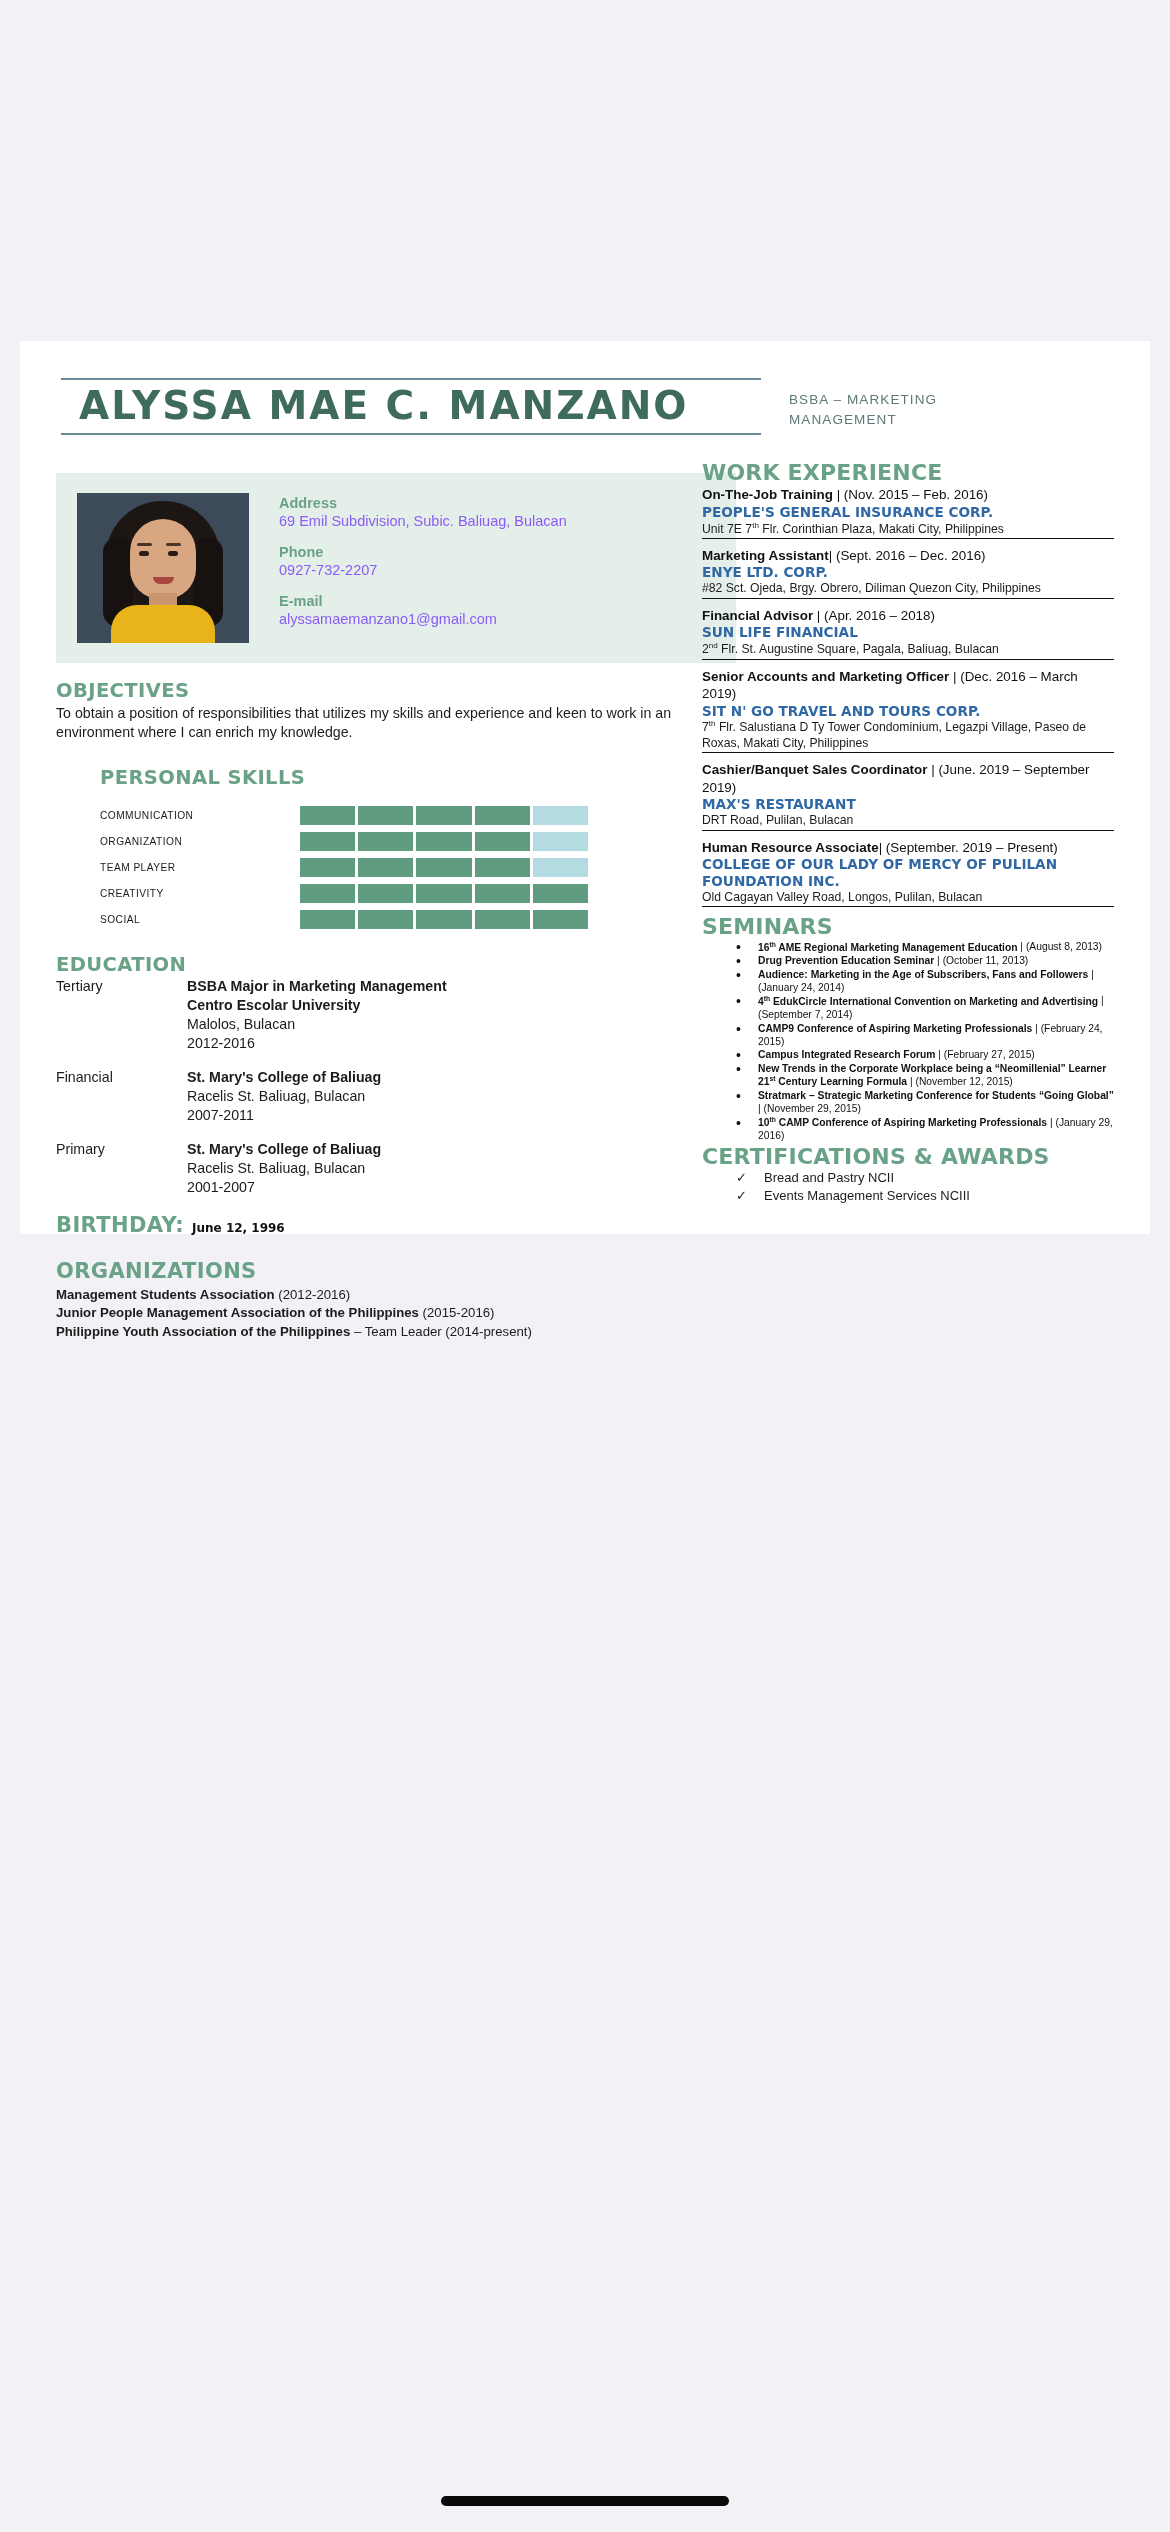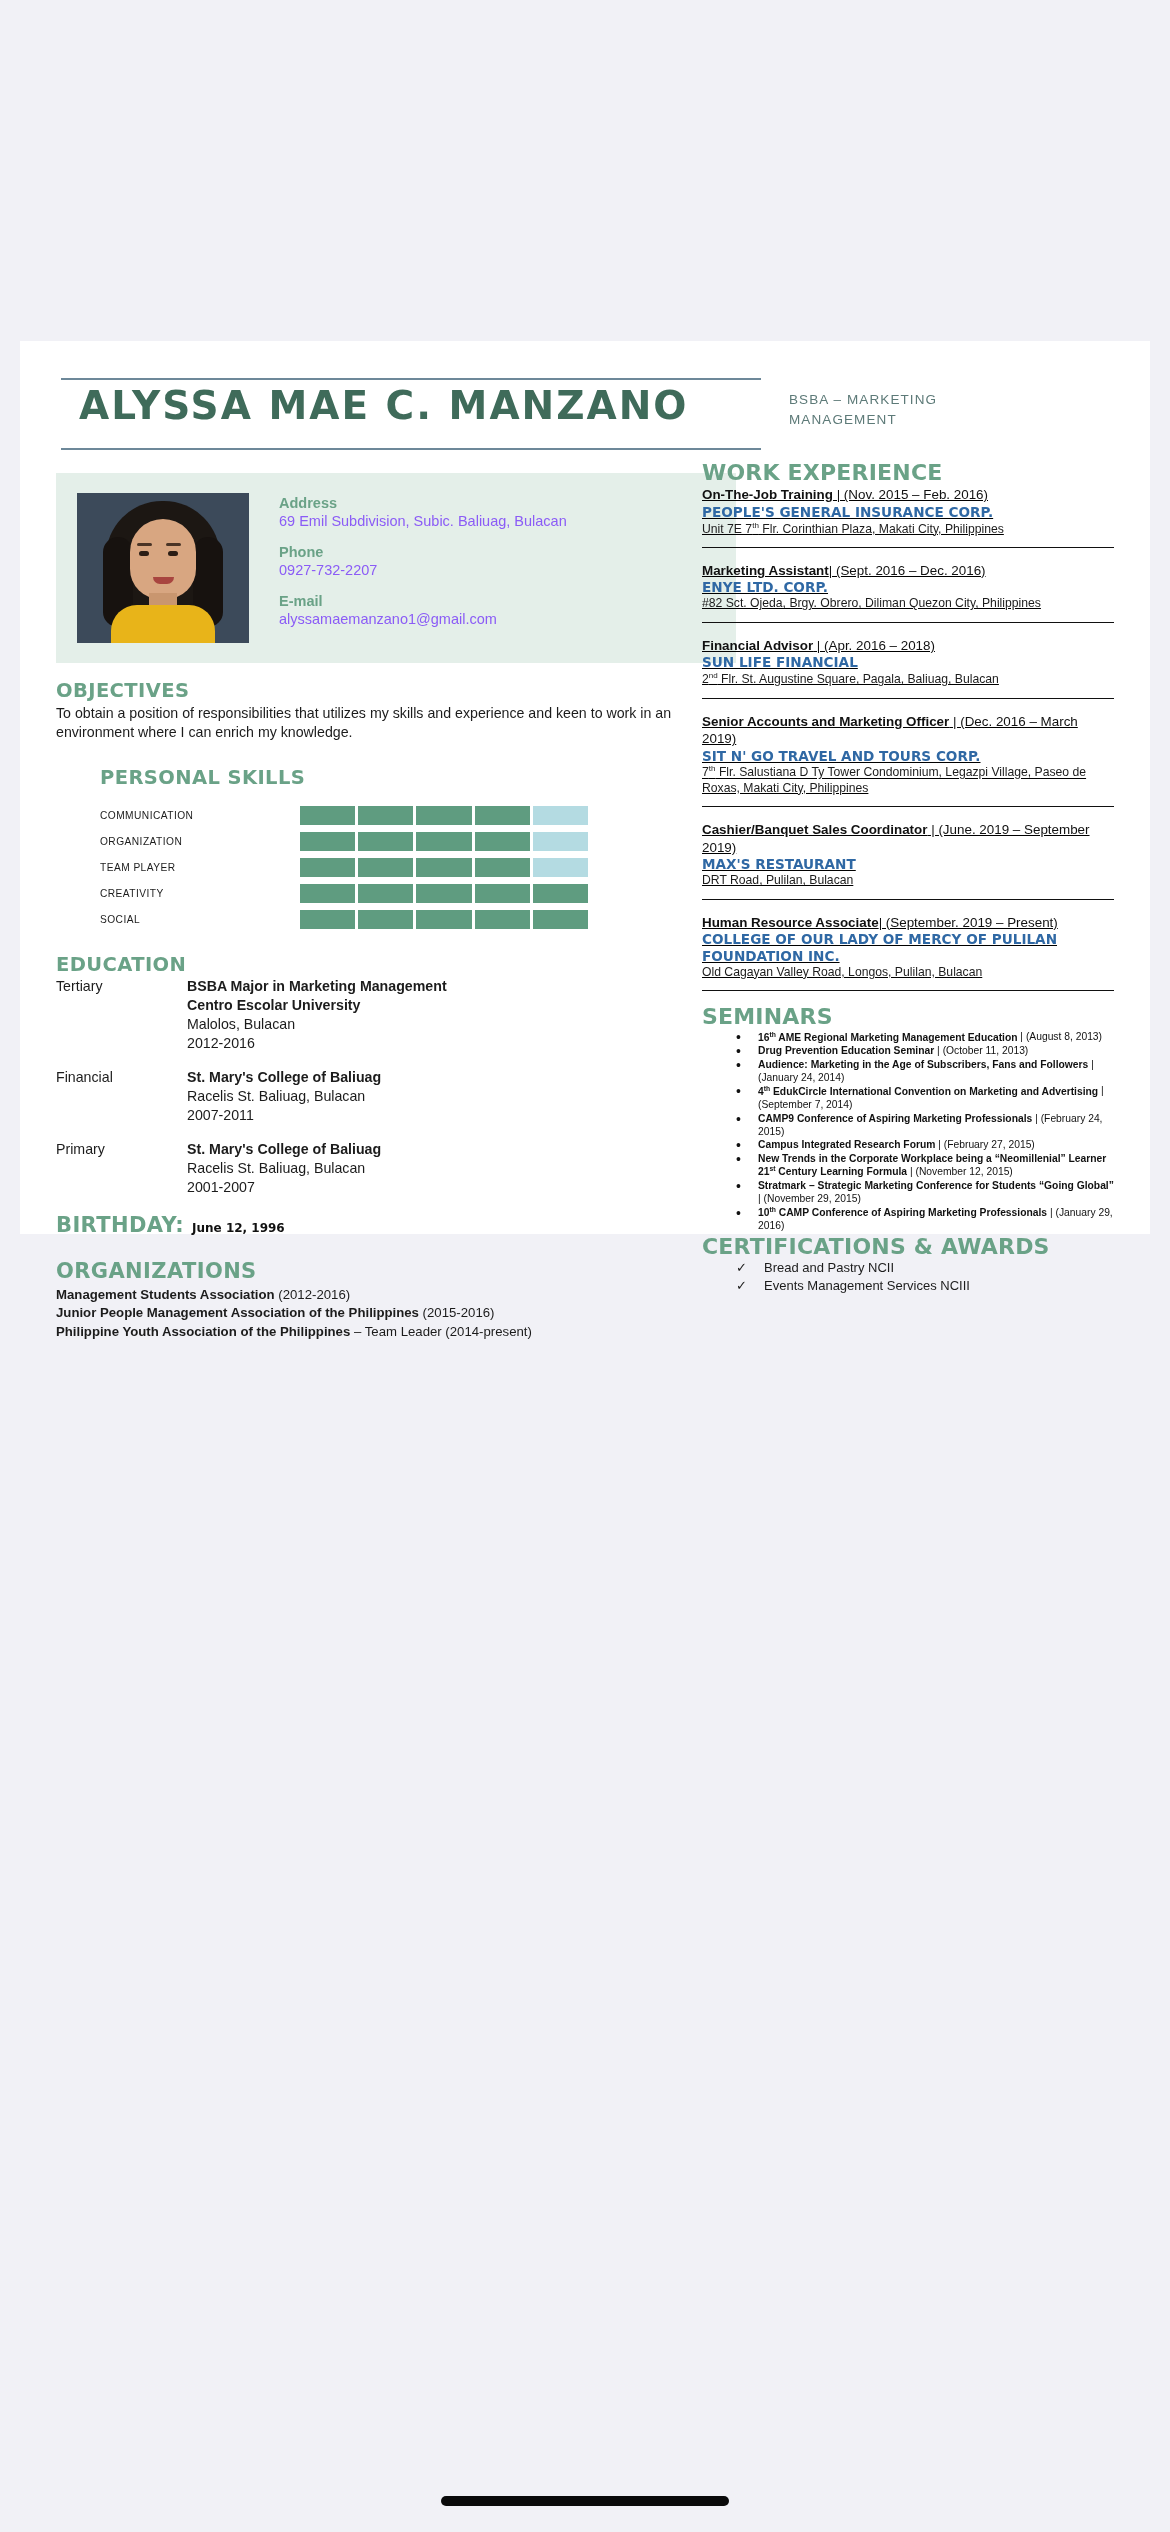--- a/index.html
+++ b/index.html
@@ -24,21 +24,21 @@
   .header {
     position: absolute; left: 41px; top: 37px; width: 1050px;
     display: flex; align-items: flex-start;
   }
   .name-wrap { width: 700px; }
   .rule-top { height: 2px; background: #6d8899; width: 100%; }
   .rule-bot { height: 2px; background: #6d8899; width: 100%; margin-top: 1px; }
   .fullname {
     font-family: "DejaVu Sans", sans-serif;
     font-weight: 700; font-size: 39px; letter-spacing: 2.0px;
-    color: #3f6b5a; line-height: 1.18; padding: 3px 0 18px 18px;
+    color: #3f6b5a; line-height: 1.18; padding: 3px 0 3px 18px;
     white-space: nowrap;
   }
   .degree {
     width: 310px; padding-left: 28px; padding-top: 12px;
     color: #5d7a78; font-size: 13.5px; letter-spacing: 1.1px; line-height: 1.45;
     font-family: "Liberation Sans", sans-serif;
   }
 
   
   .left { position: absolute; left: 36px; top: 132px; width: 620px; }
@@ -108,21 +108,21 @@
   .org-line { font-size: 13.2px; color: #1c1c1c; line-height: 1.42; }
   .org-line b { font-weight: 700; }
 
   
   .right { position: absolute; left: 682px; top: 120px; width: 412px; }
   .r-head {
     font-family: "DejaVu Sans", sans-serif;
     color: #6aa287; font-weight: 700; font-size: 22px; letter-spacing: .2px;
     line-height: 1.1; margin-bottom: 1px;
   }
-  .job { border-bottom: 1.6px solid #111; padding-bottom: 10px; margin-bottom: 14px; text-decoration: underline; }
+  .job { border-bottom: 1.6px solid #111; padding-bottom: 1px; margin-bottom: 8px; }
   .job:first-of-type { }
   .job-title { font-size: 13.4px; line-height: 1.3; color: #111; }
   .job-title b { font-weight: 700; }
   .job-org {
     font-family: "DejaVu Sans", sans-serif;
     color: #2f68a4; font-weight: 700; font-size: 13.6px; line-height: 1.25;
   }
   .job-addr { font-size: 12.2px; color: #1c1c1c; line-height: 1.26; }
   sup { font-size: 0.66em; vertical-align: super; }
 

